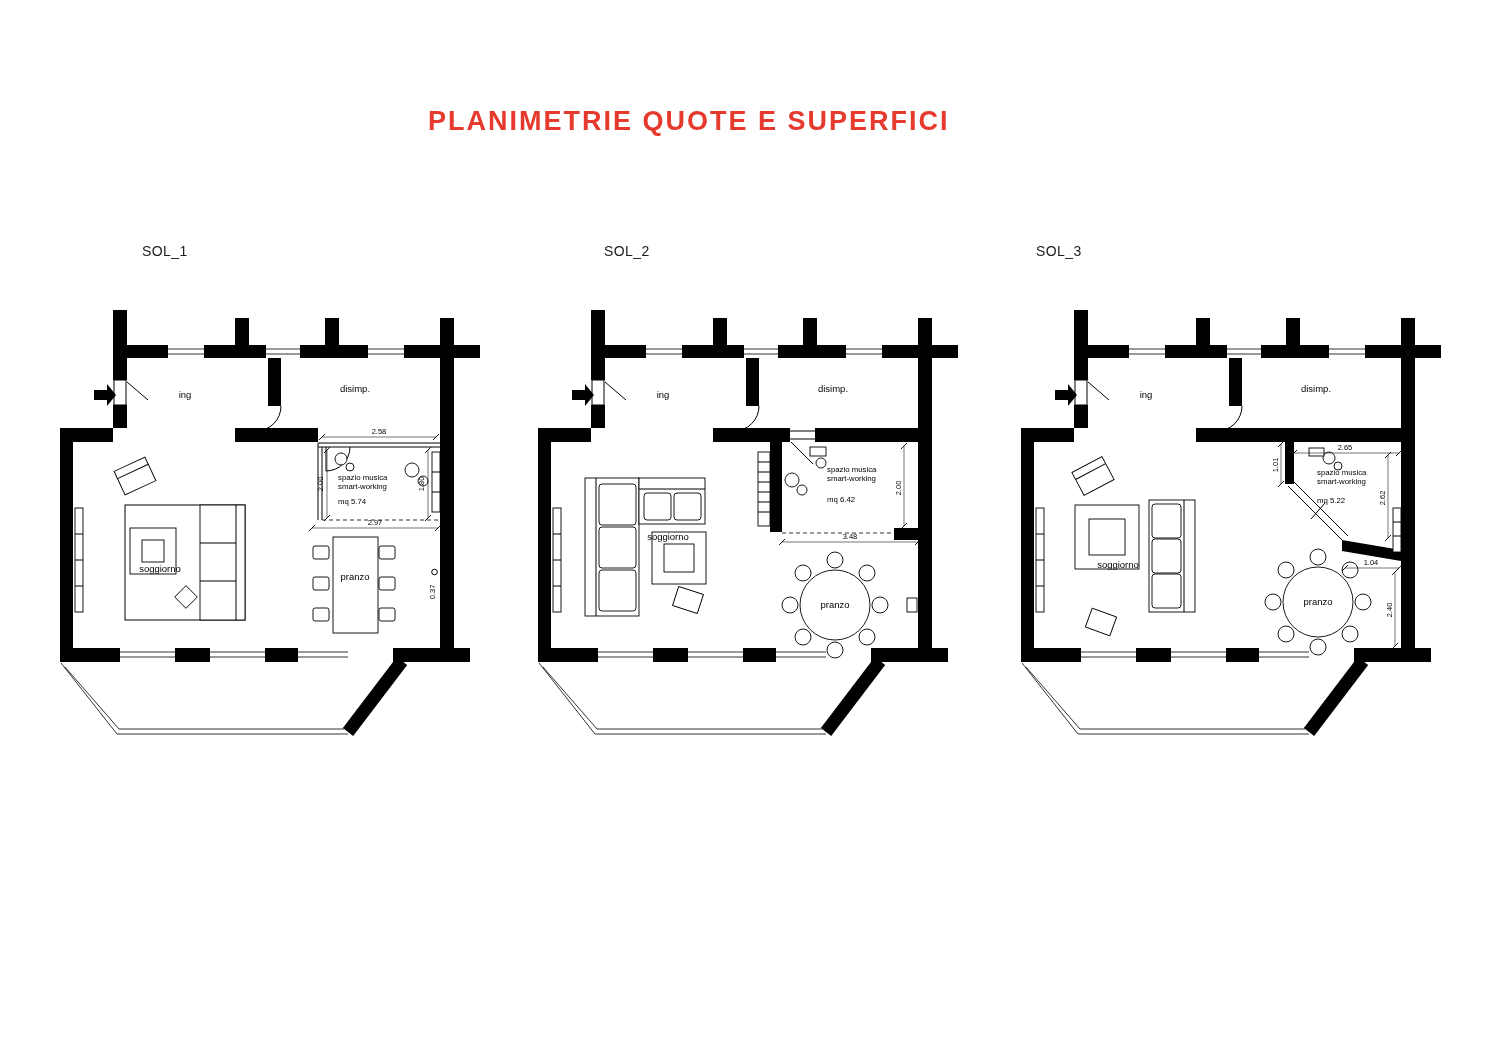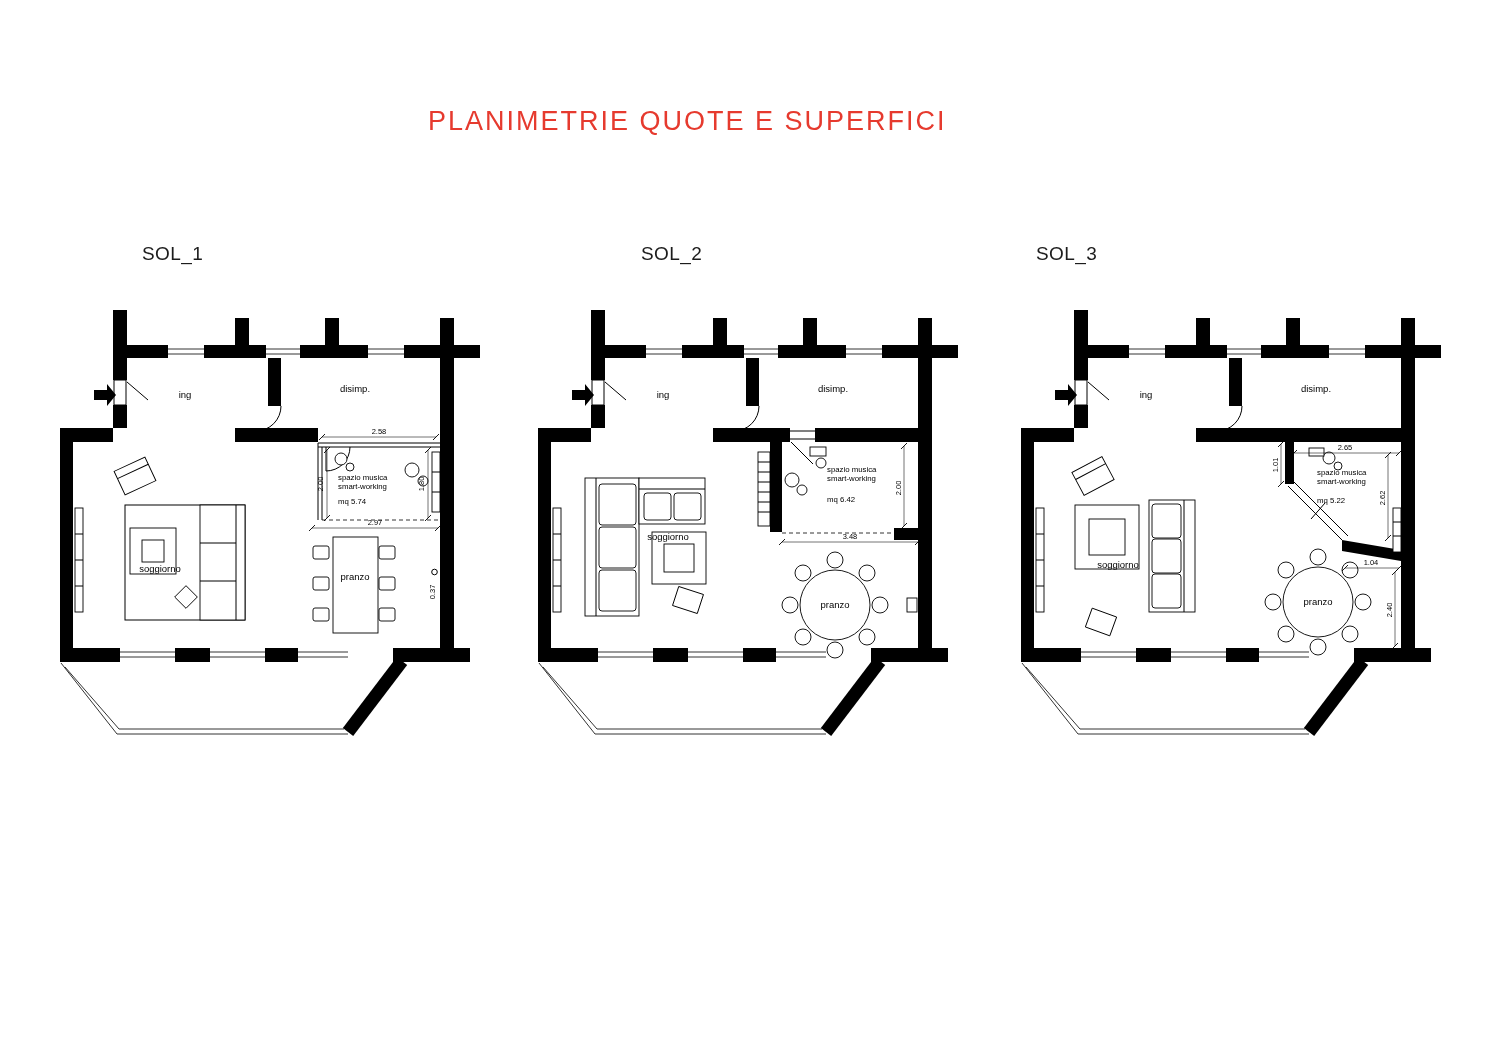--- a/index.html
+++ b/index.html
@@ -1,20 +1,20 @@
 <!DOCTYPE html>
 <html><head>
 <meta charset="utf-8">
 <style>
   html,body{margin:0;padding:0;background:#ffffff;}
   .canvas{position:relative;width:1500px;height:1060px;background:#fff;overflow:hidden;
           font-family:"Liberation Sans",sans-serif;}
-  .title{position:absolute;left:428px;top:106px;margin:0;font-size:27px;font-weight:400;
+  .title{position:absolute;left:428px;top:106px;margin:0;font-size:27px;font-weight:700;
          letter-spacing:2px;color:#e63a2e;white-space:nowrap;}
-  .plan-label{position:absolute;top:243px;font-size:19px;color:#1c1c1c;letter-spacing:.4px;}
+  .plan-label{position:absolute;top:243px;font-size:14px;color:#1c1c1c;letter-spacing:.4px;}
   svg.plan{position:absolute;top:300px;width:440px;height:470px;}
   
   .w{fill:#000;stroke:none;}
   .thin{fill:none;stroke:#000;stroke-width:1;}
   .win{fill:none;stroke:#000;stroke-width:.8;}
   .furn{fill:#fff;stroke:#000;stroke-width:.9;}
   .dash{fill:none;stroke:#000;stroke-width:.8;stroke-dasharray:4 3;}
   .dimline{stroke:#000;stroke-width:.55;fill:none;}
   .tick{stroke:#000;stroke-width:.9;}
   .bayw{stroke:#000;stroke-width:13;}
@@ -24,21 +24,21 @@
   .dim{font-size:7.5px;text-anchor:middle;}
 </style>
 </head>
 <body>
 
 <div class="canvas">
 
   <h1 class="title">PLANIMETRIE QUOTE E SUPERFICI</h1>
 
   <div class="plan-label" style="left:142px">SOL_1</div>
-  <div class="plan-label" style="left:641px">SOL_2</div>
+  <div class="plan-label" style="left:604px">SOL_2</div>
   <div class="plan-label" style="left:1036px">SOL_3</div>
 
   <svg width="0" height="0" style="position:absolute" aria-hidden="true">
     <defs>
       <g id="plan-shell">
 
         <rect class="w" x="63" y="10" width="14" height="48"></rect>
         <rect class="w" x="185" y="18" width="14" height="40"></rect>
         <rect class="w" x="275" y="18" width="14" height="40"></rect>
         <rect class="w" x="390" y="18" width="14" height="40"></rect>

